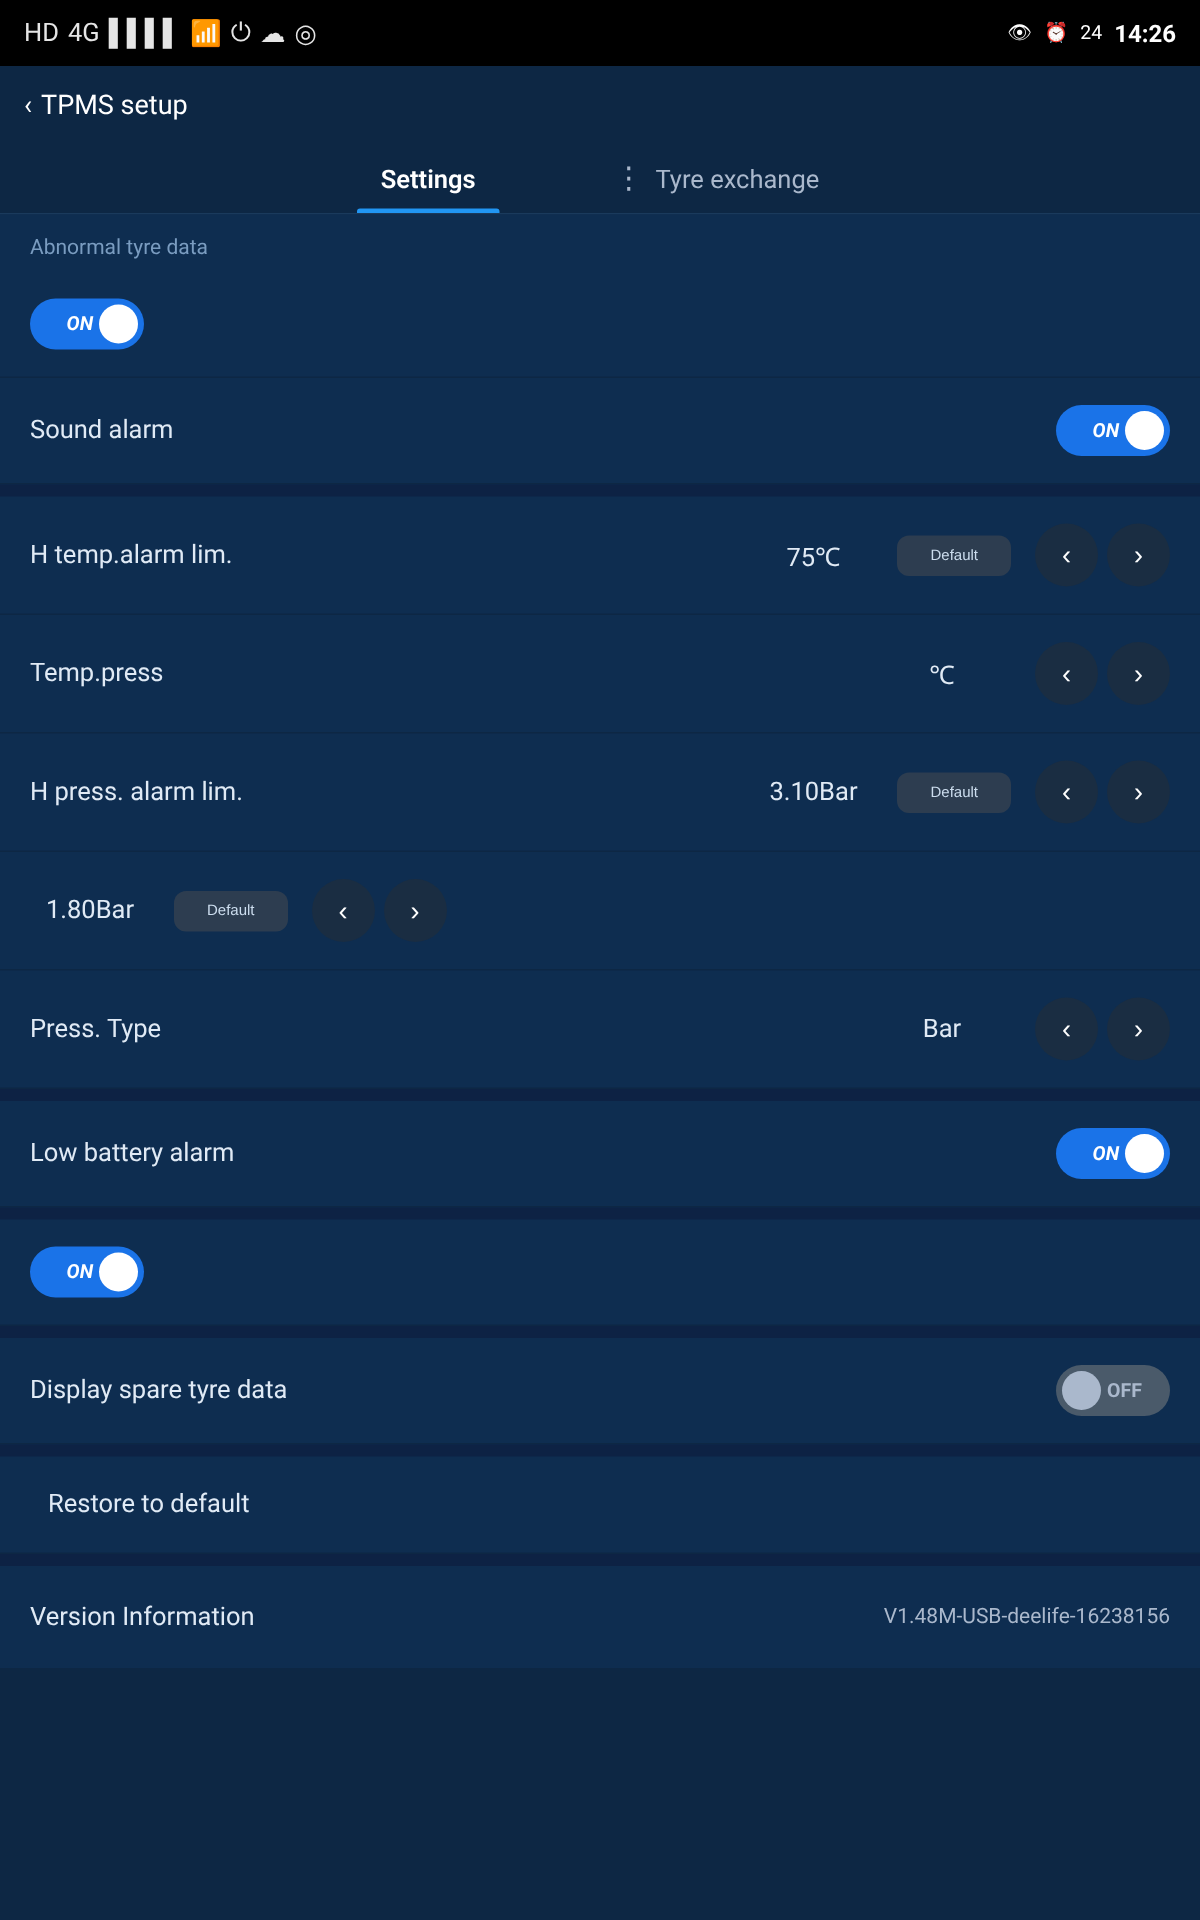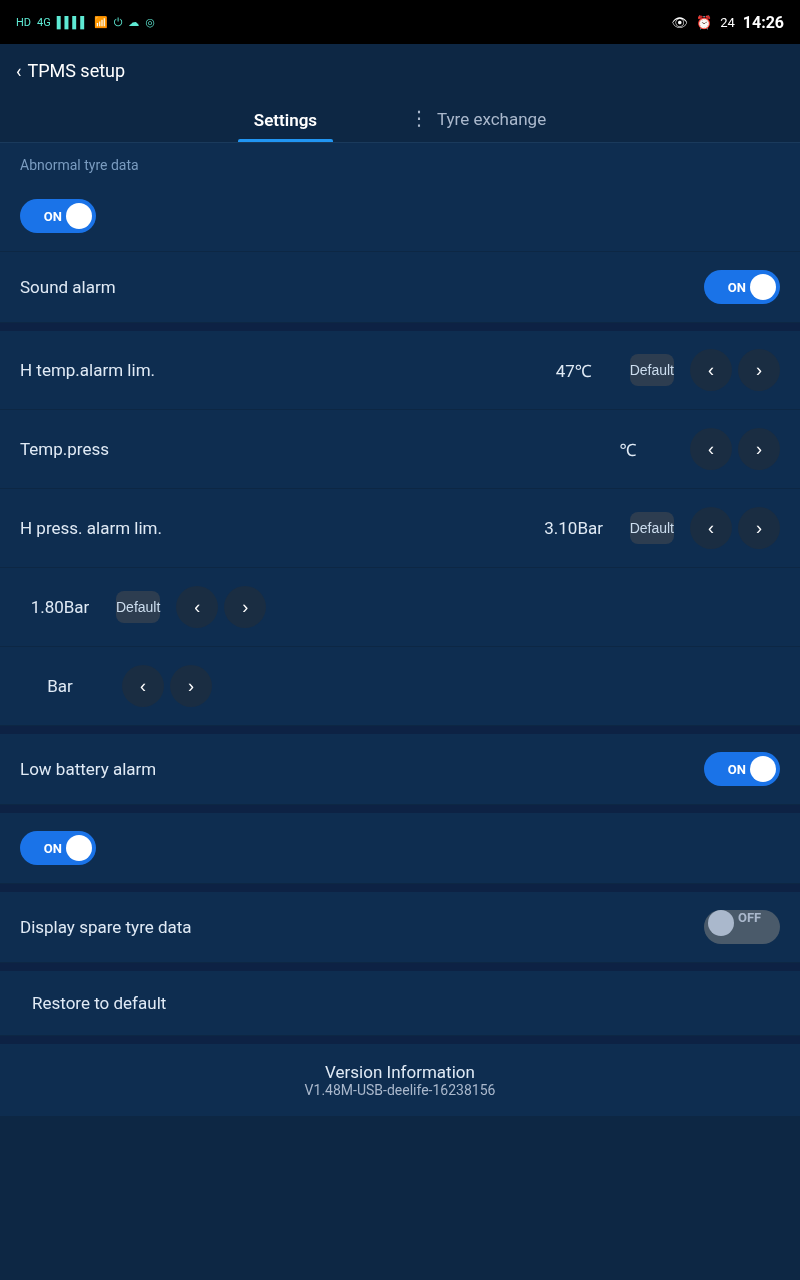--- a/index.html
+++ b/index.html
@@ -19,22 +19,22 @@
       height: 44px;
       display: flex;
       align-items: center;
       justify-content: space-between;
       padding: 0 16px;
     }
     .status-left {
       display: flex;
       align-items: center;
       gap: 6px;
-      color: #5eead4;
-      font-size: 11px;
+      color: #e5e5e5;
+      font-size: 17px;
     }
     .status-right {
       display: flex;
       align-items: center;
       gap: 8px;
       color: #ffffff;
       font-size: 13px;
     }
     .status-time {
       font-size: 16px;
@@ -112,21 +112,20 @@
     
     .setting-row {
       display: flex;
       align-items: center;
       padding: 18px 20px;
       border-bottom: 1px solid #0d2744;
       min-height: 68px;
     }
     .setting-row:last-child {
       border-bottom: none;
-      flex-direction: column;
     }
     .setting-label {
       flex: 1;
       font-size: 17px;
       color: #e0eaf5;
     }
     .setting-value {
       font-size: 17px;
       color: #e0eaf5;
       margin-right: 16px;
@@ -144,40 +143,42 @@
     .toggle-on {
       background-color: #1a73e8;
       border-radius: 20px;
       width: 76px;
       height: 34px;
       display: flex;
       align-items: center;
       justify-content: flex-end;
       padding: 0 4px;
       position: relative;
+      font-style: italic;
     }
     .toggle-on .toggle-label {
       font-size: 13px;
       font-weight: bold;
       color: #ffffff;
       margin-right: 4px;
     }
     .toggle-on .toggle-circle {
       width: 26px;
       height: 26px;
       border-radius: 50%;
       background-color: #ffffff;
     }
 
     .toggle-off {
       background-color: #4a5a6a;
       border-radius: 20px;
       width: 76px;
       height: 34px;
       display: flex;
+      align-items: center;
       justify-content: flex-start;
       padding: 0 4px;
       position: relative;
     }
     .toggle-off .toggle-circle {
       width: 26px;
       height: 26px;
       border-radius: 50%;
       background-color: #aab8cc;
     }
@@ -187,22 +188,22 @@
       color: #aab8cc;
       margin-left: 4px;
     }
 
     
     .default-btn {
       background-color: #2d3d50;
       color: #ccddee;
       border: none;
       border-radius: 8px;
-      padding: 8px 0;
-      font-size: 14px;
+      padding: 8px 22px;
+      font-size: 10px;
       cursor: pointer;
       margin-right: 10px;
     }
 
     
     .arrow-btn {
       width: 42px;
       height: 42px;
       border-radius: 50%;
       background-color: #1a2d42;
@@ -305,21 +306,21 @@
         <span class="toggle-label">ON</span>
         <div class="toggle-circle"></div>
       </div>
     </div>
   </div>
 
   <div class="section-divider"></div>
 
   <div class="setting-row">
     <span class="setting-label">H temp.alarm lim.</span>
-    <span class="setting-value">47℃</span>
+    <span class="setting-value">75℃</span>
     <div class="controls-group">
       <button class="default-btn">Default</button>
       <button class="arrow-btn">‹</button>
       <button class="arrow-btn">›</button>
     </div>
   </div>
 
   <div class="setting-row">
     <span class="setting-label">Temp.press</span>
     <span class="setting-value">℃</span>
@@ -342,20 +343,21 @@
   <div class="setting-row">
     <span class="setting-value">1.80Bar</span>
     <div class="controls-group">
       <button class="default-btn">Default</button>
       <button class="arrow-btn">‹</button>
       <button class="arrow-btn">›</button>
     </div>
   </div>
 
   <div class="setting-row">
+    <span class="setting-label">Press. Type</span>
     <span class="setting-value">Bar</span>
     <div class="controls-group">
       <button class="arrow-btn">‹</button>
       <button class="arrow-btn">›</button>
     </div>
   </div>
 
   <div class="section-divider"></div>
 
   <div class="setting-row">

